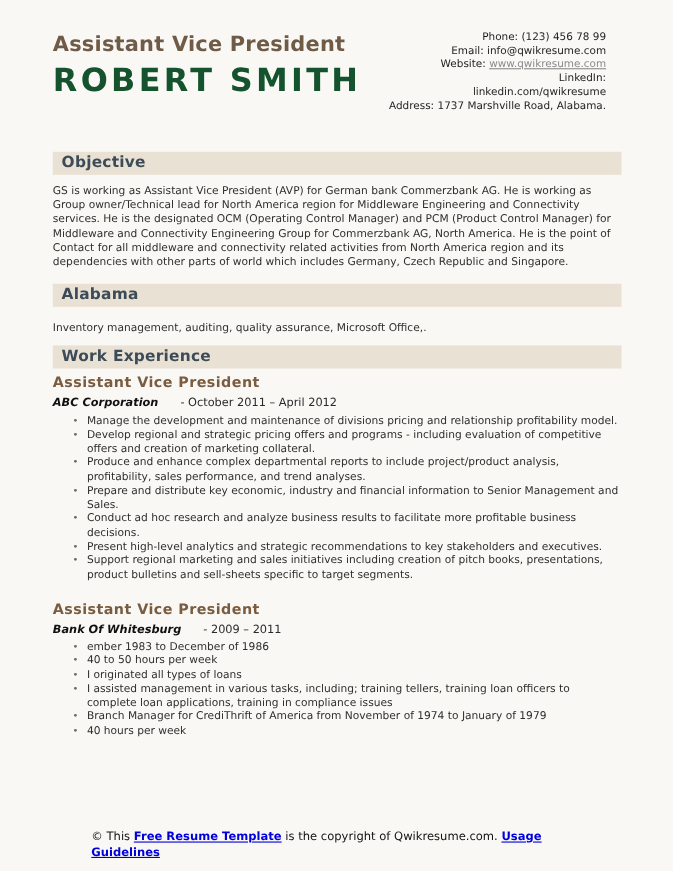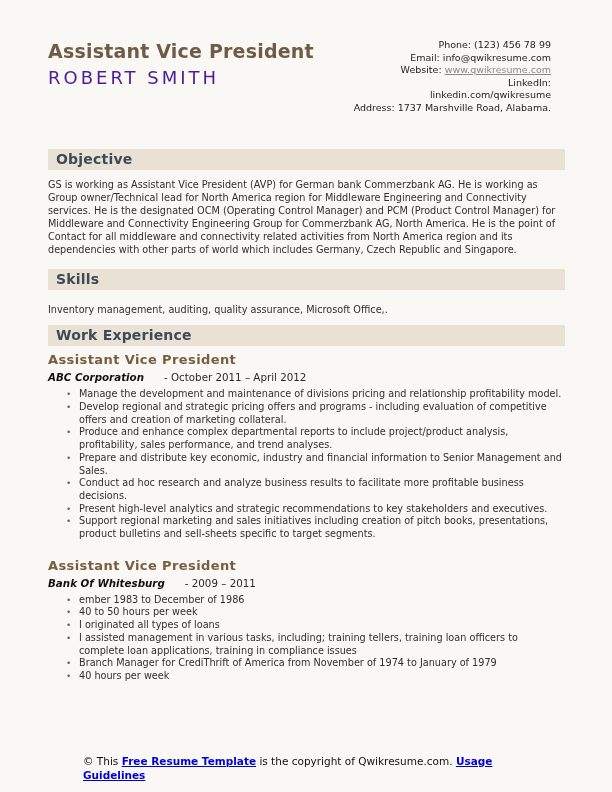--- a/index.html
+++ b/index.html
@@ -5,32 +5,32 @@
   * { margin: 0; padding: 0; box-sizing: border-box; }
   html, body { width: 612px; height: 792px; }
   body {
     font-family: "DejaVu Sans", "Liberation Sans", sans-serif;
     background: #f9f8f5;
     color: #2f2f2f;
     overflow: hidden;
   }
   .page {
     width: 612px; height: 792px;
-    padding: 37px 47px 0 48px;
+    padding: 26px 47px 0 48px;
     position: relative;
   }
 
   
   .header { display: flex; justify-content: space-between; height: 112px; }
   .job-title-main {
     font-size: 19px; font-weight: bold; color: #6f5b46;
     letter-spacing: 0.2px; margin-top: 3px;
   }
   .name {
-    font-size: 18px; font-weight: 400; color: #4c1d95;
+    font-size: 29px; font-weight: 700; color: #14532d;
     letter-spacing: 3px; margin-top: 5px;
   }
   .contact {
     width: 212px; text-align: right;
     font-size: 9.5px; line-height: 12.6px; color: #1d1d1d;
     margin-top: 2px; margin-right: 14px;
   }
   .contact a { color: inherit; text-decoration: none; }
   .contact .weblink { color: #8a8a8a; text-decoration: underline; cursor: pointer; }
   .contact .block-line { display: block; }
@@ -111,21 +111,21 @@
       <div><span>Address:</span> <span>1737 Marshville Road, Alabama.</span></div>
     </div>
   </div>
 
   <div class="section section-objective">
     <div class="section-bar">Objective</div>
     <div class="para">GS is working as Assistant Vice President (AVP) for German bank Commerzbank AG. He is working as Group owner/Technical lead for North America region for Middleware Engineering and Connectivity services. He is the designated OCM (Operating Control Manager) and PCM (Product Control Manager) for Middleware and Connectivity Engineering Group for Commerzbank AG, North America. He is the point of Contact for all middleware and connectivity related activities from North America region and its dependencies with other parts of world which includes Germany, Czech Republic and Singapore.</div>
   </div>
 
   <div class="section section-skills">
-    <div class="section-bar">Skills</div>
+    <div class="section-bar">Alabama</div>
     <div class="para skills-para">Inventory management, auditing, quality assurance, Microsoft Office,.</div>
   </div>
 
   <div class="section section-work">
     <div class="section-bar">Work Experience</div>
 
     <div class="job">
       <div class="job-heading">Assistant Vice President</div>
       <div class="job-company-line">
         <span class="company">ABC Corporation</span><span class="dates">- October 2011 – April 2012</span>

